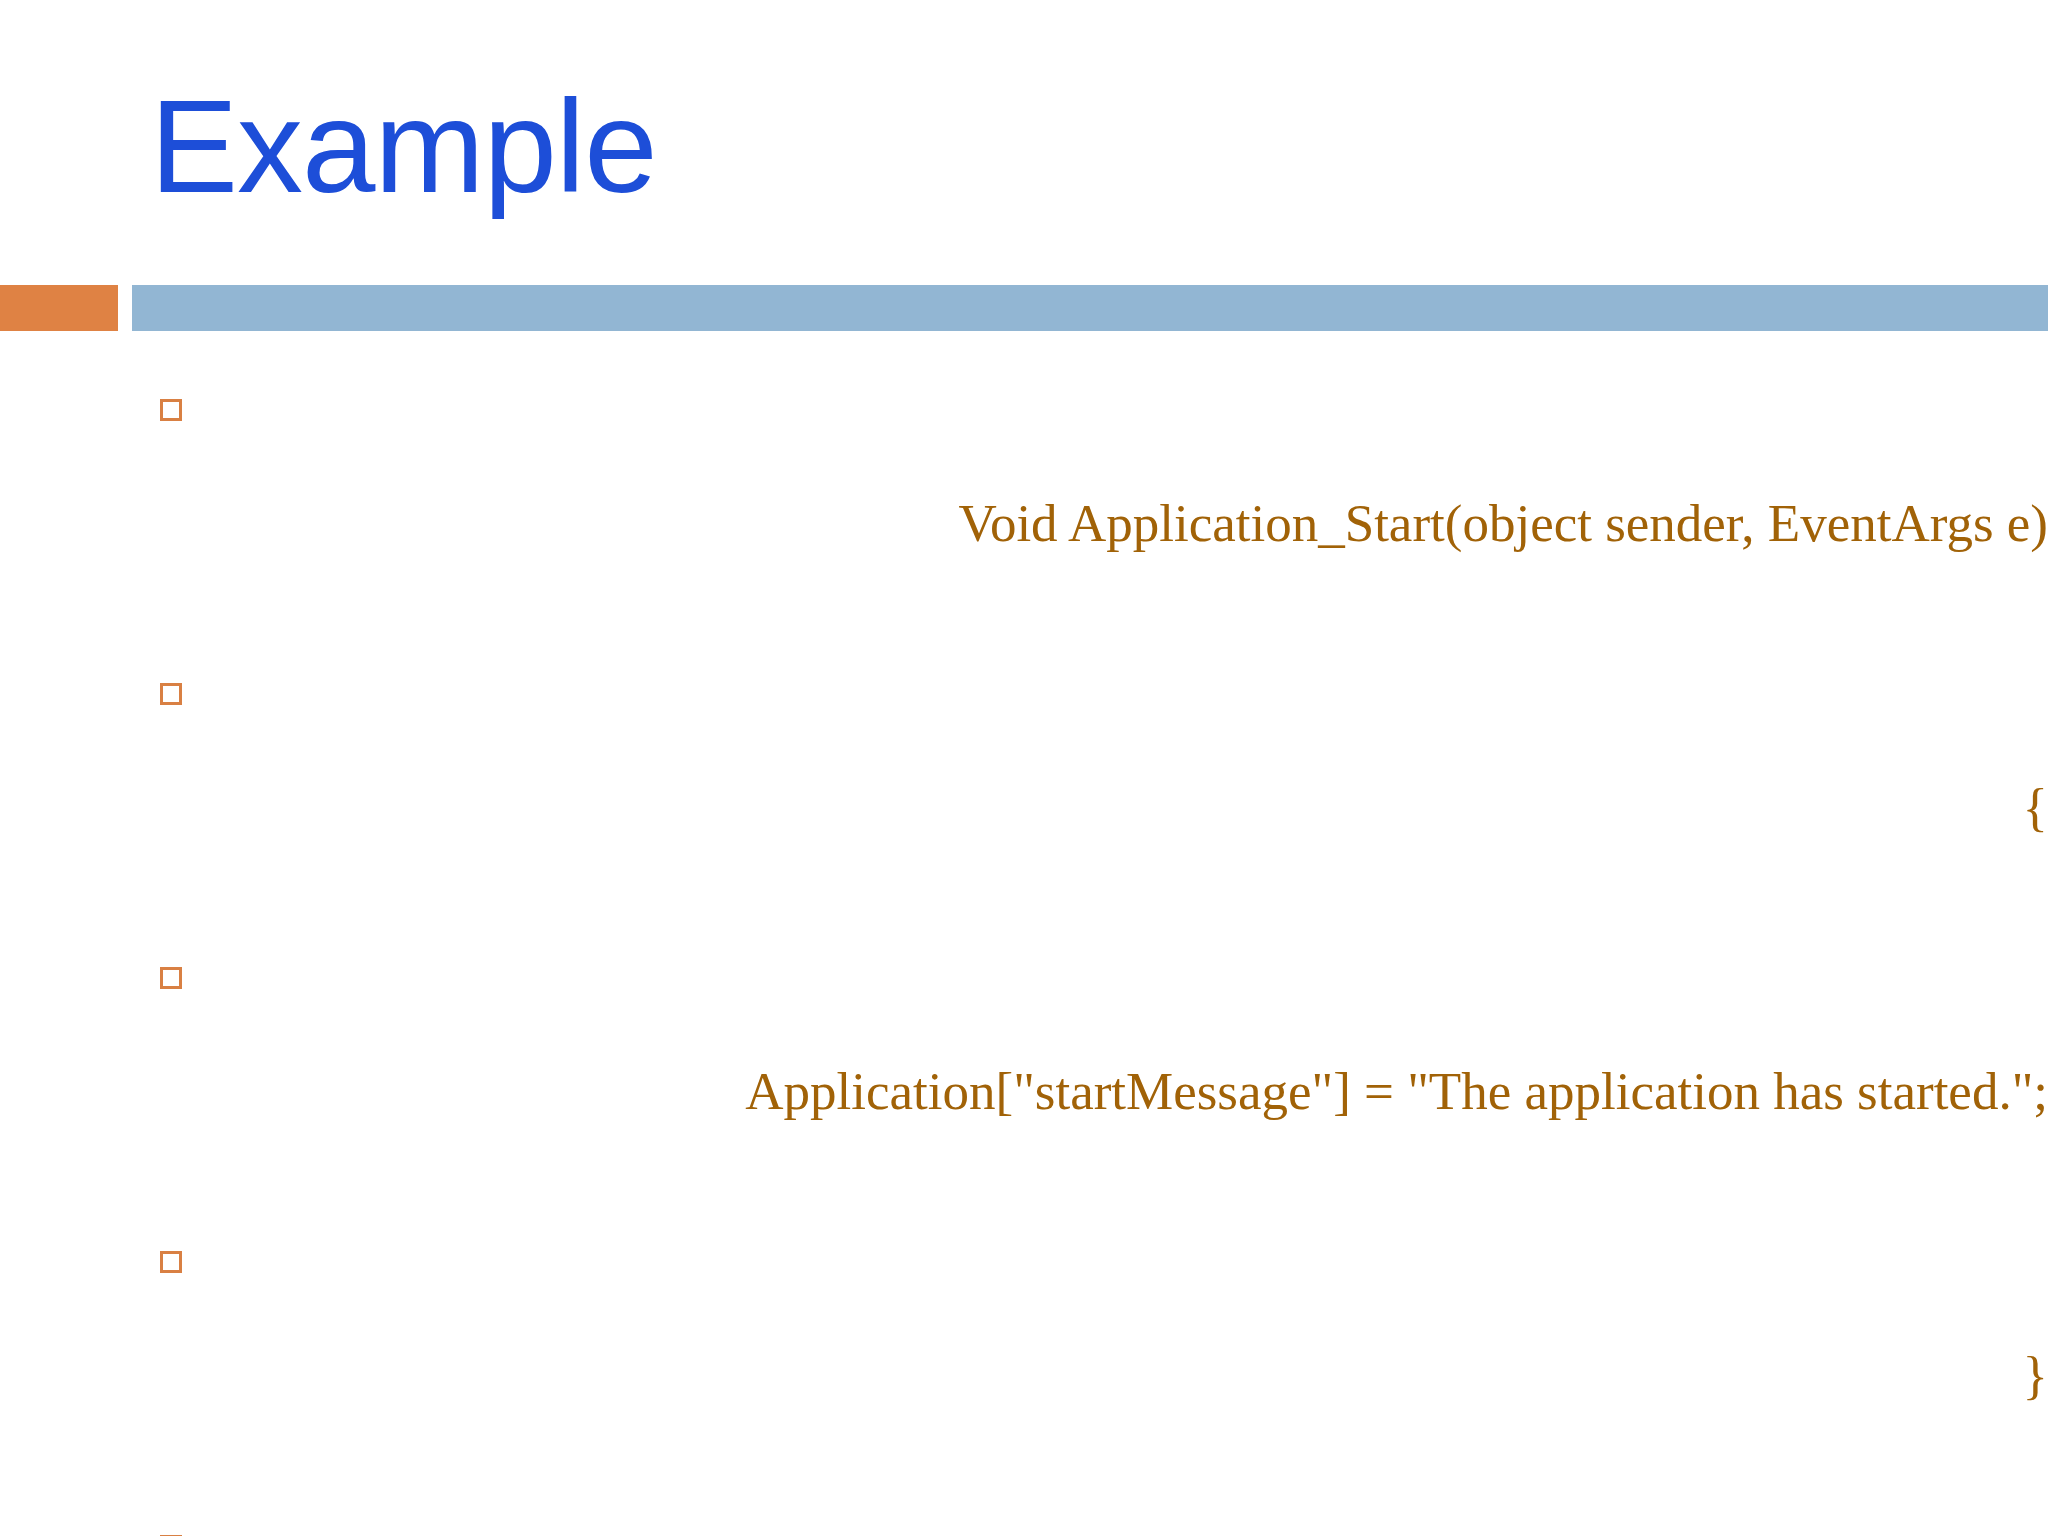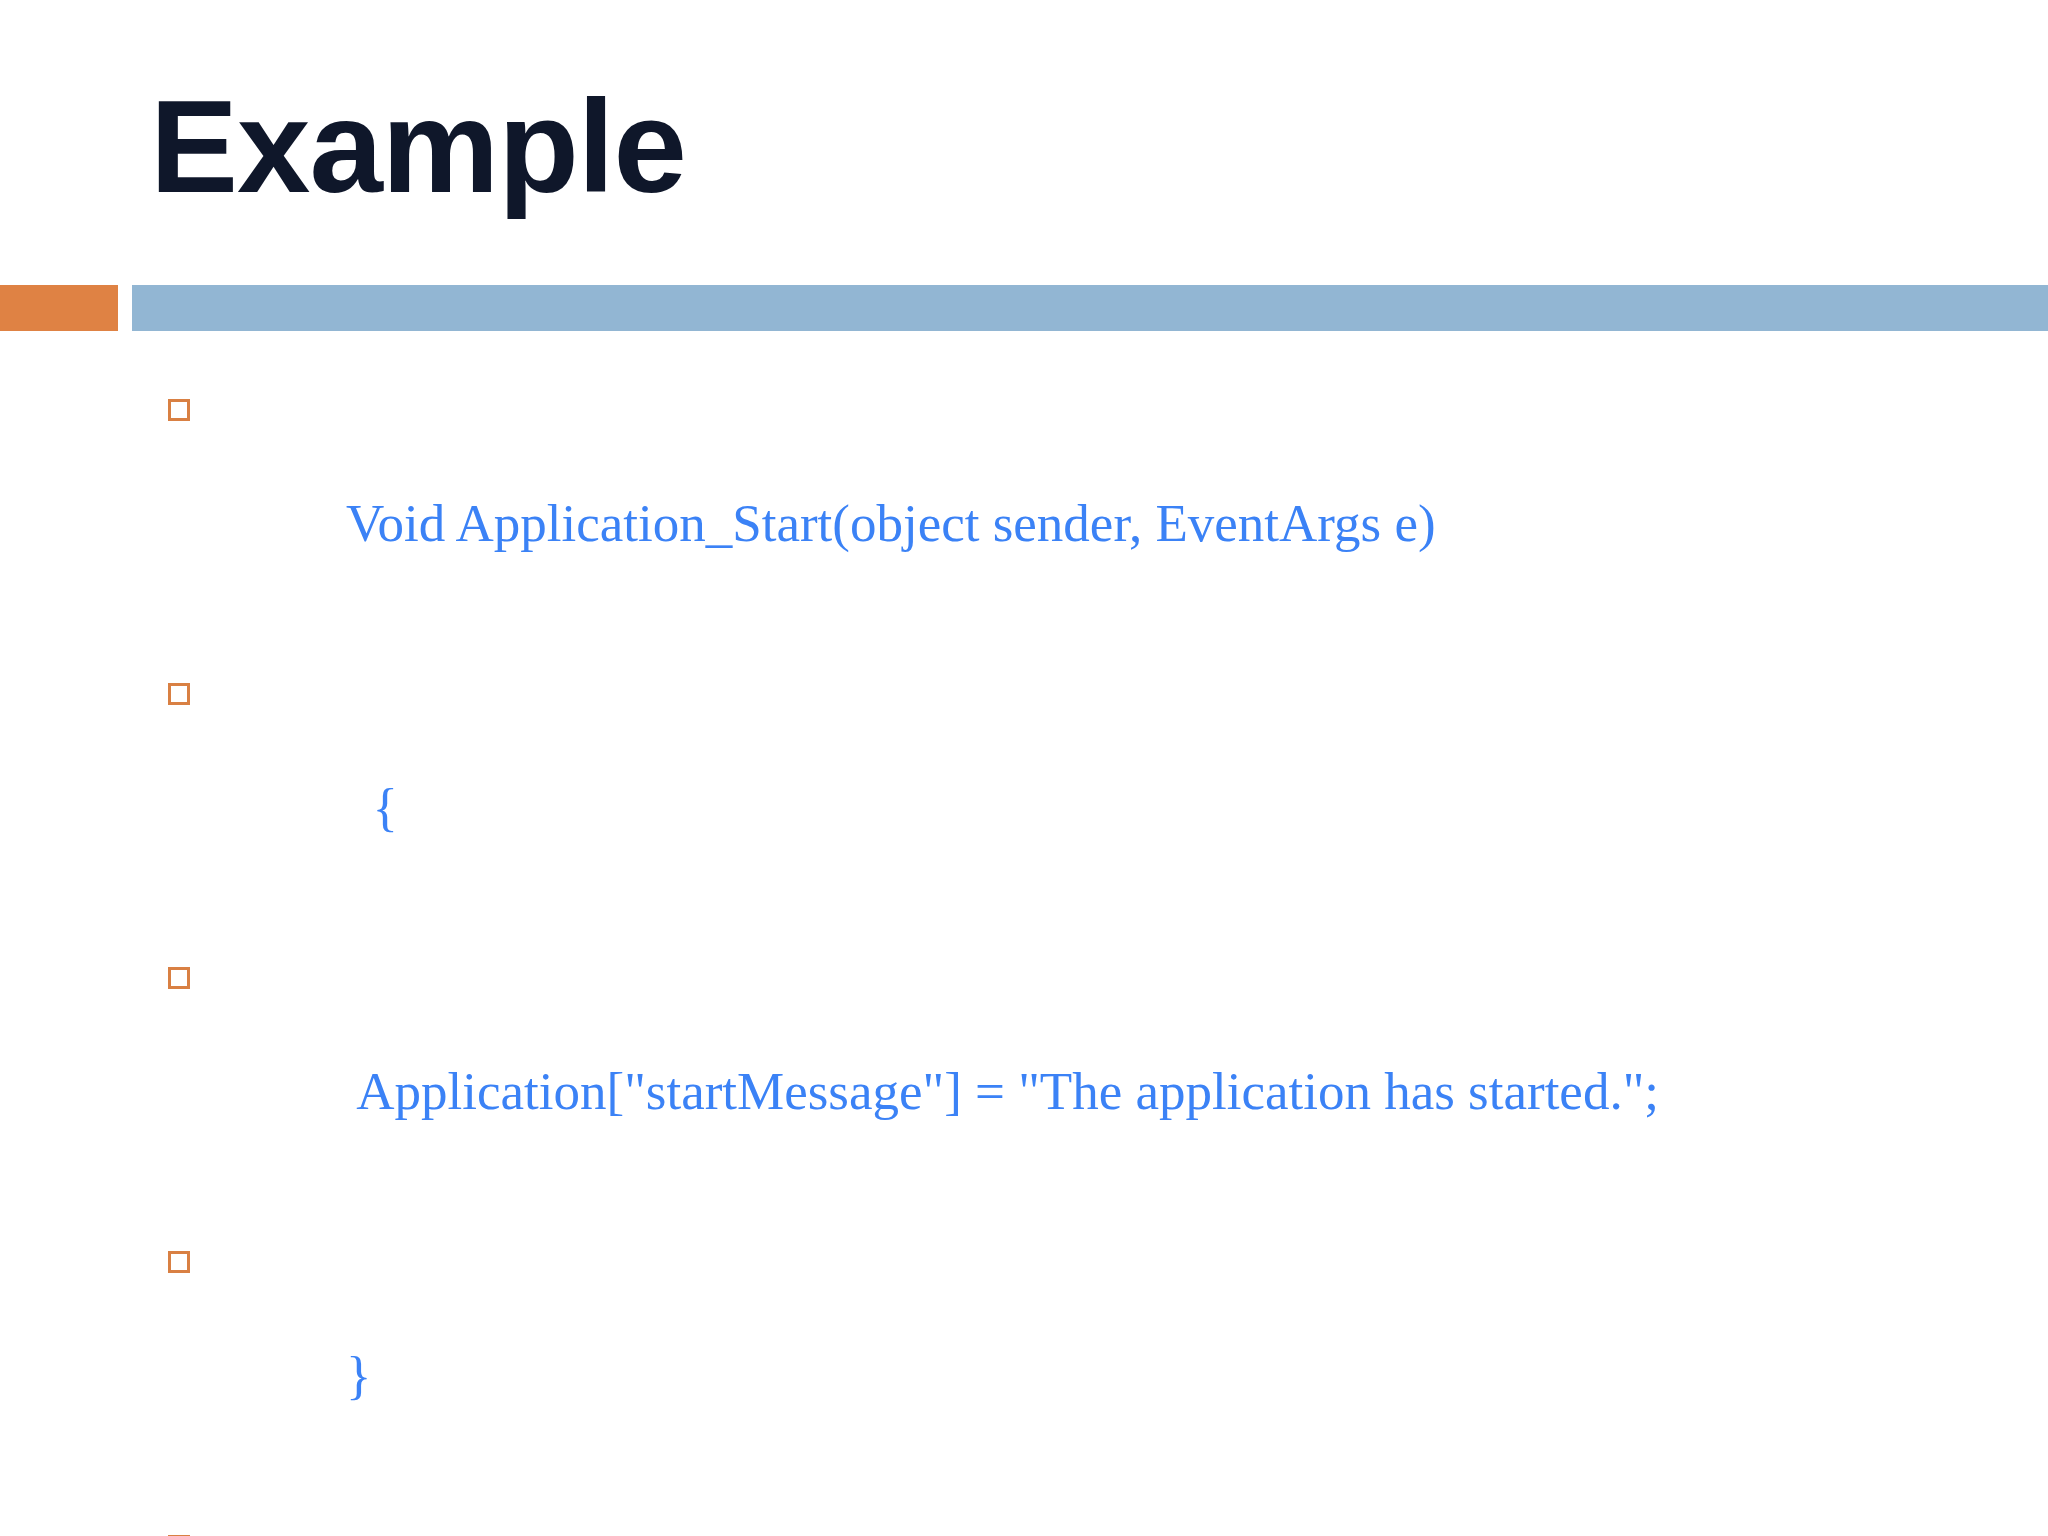--- a/index.html
+++ b/index.html
@@ -31,25 +31,25 @@
     top: 0;
     width: 2048px;
     height: 285px;
   }
   .slide-title {
     position: absolute;
     left: 150px;
     top: 78px;
     margin: 0;
     font-family: "Liberation Sans", "DejaVu Sans", sans-serif;
-    font-weight: 700;
+    font-weight: 400;
     font-size: 132px;
     line-height: 1.05;
     letter-spacing: -1px;
-    color: #0f172a;
+    color: #1d4ed8;
     white-space: nowrap;
   }
 
   
   .divider {
     position: absolute;
     left: 0;
     top: 285px;
     width: 2048px;
     height: 46px;
@@ -82,26 +82,27 @@
   .bullet-list {
     list-style: none;
     margin: 0;
     padding: 60px 0 0 0;
   }
   .bullet-item {
     position: relative;
     display: block;
     min-height: 48px;
     padding: 0 0 0 232px;
-    margin: 0 0 72px 8px;
+    margin: 0 0 72px 0;
     font-family: "Liberation Serif", "DejaVu Serif", serif;
     font-size: 53px;
     line-height: 1.0;
-    color: #3b82f6;
+    color: #a16207;
     white-space: pre;
+    text-align: right;
   }
   .bullet-item:last-child {
     margin-bottom: 0;
   }
   .bullet-marker {
     position: absolute;
     left: 160px;
     top: 8px;
     width: 22px;
     height: 22px;

